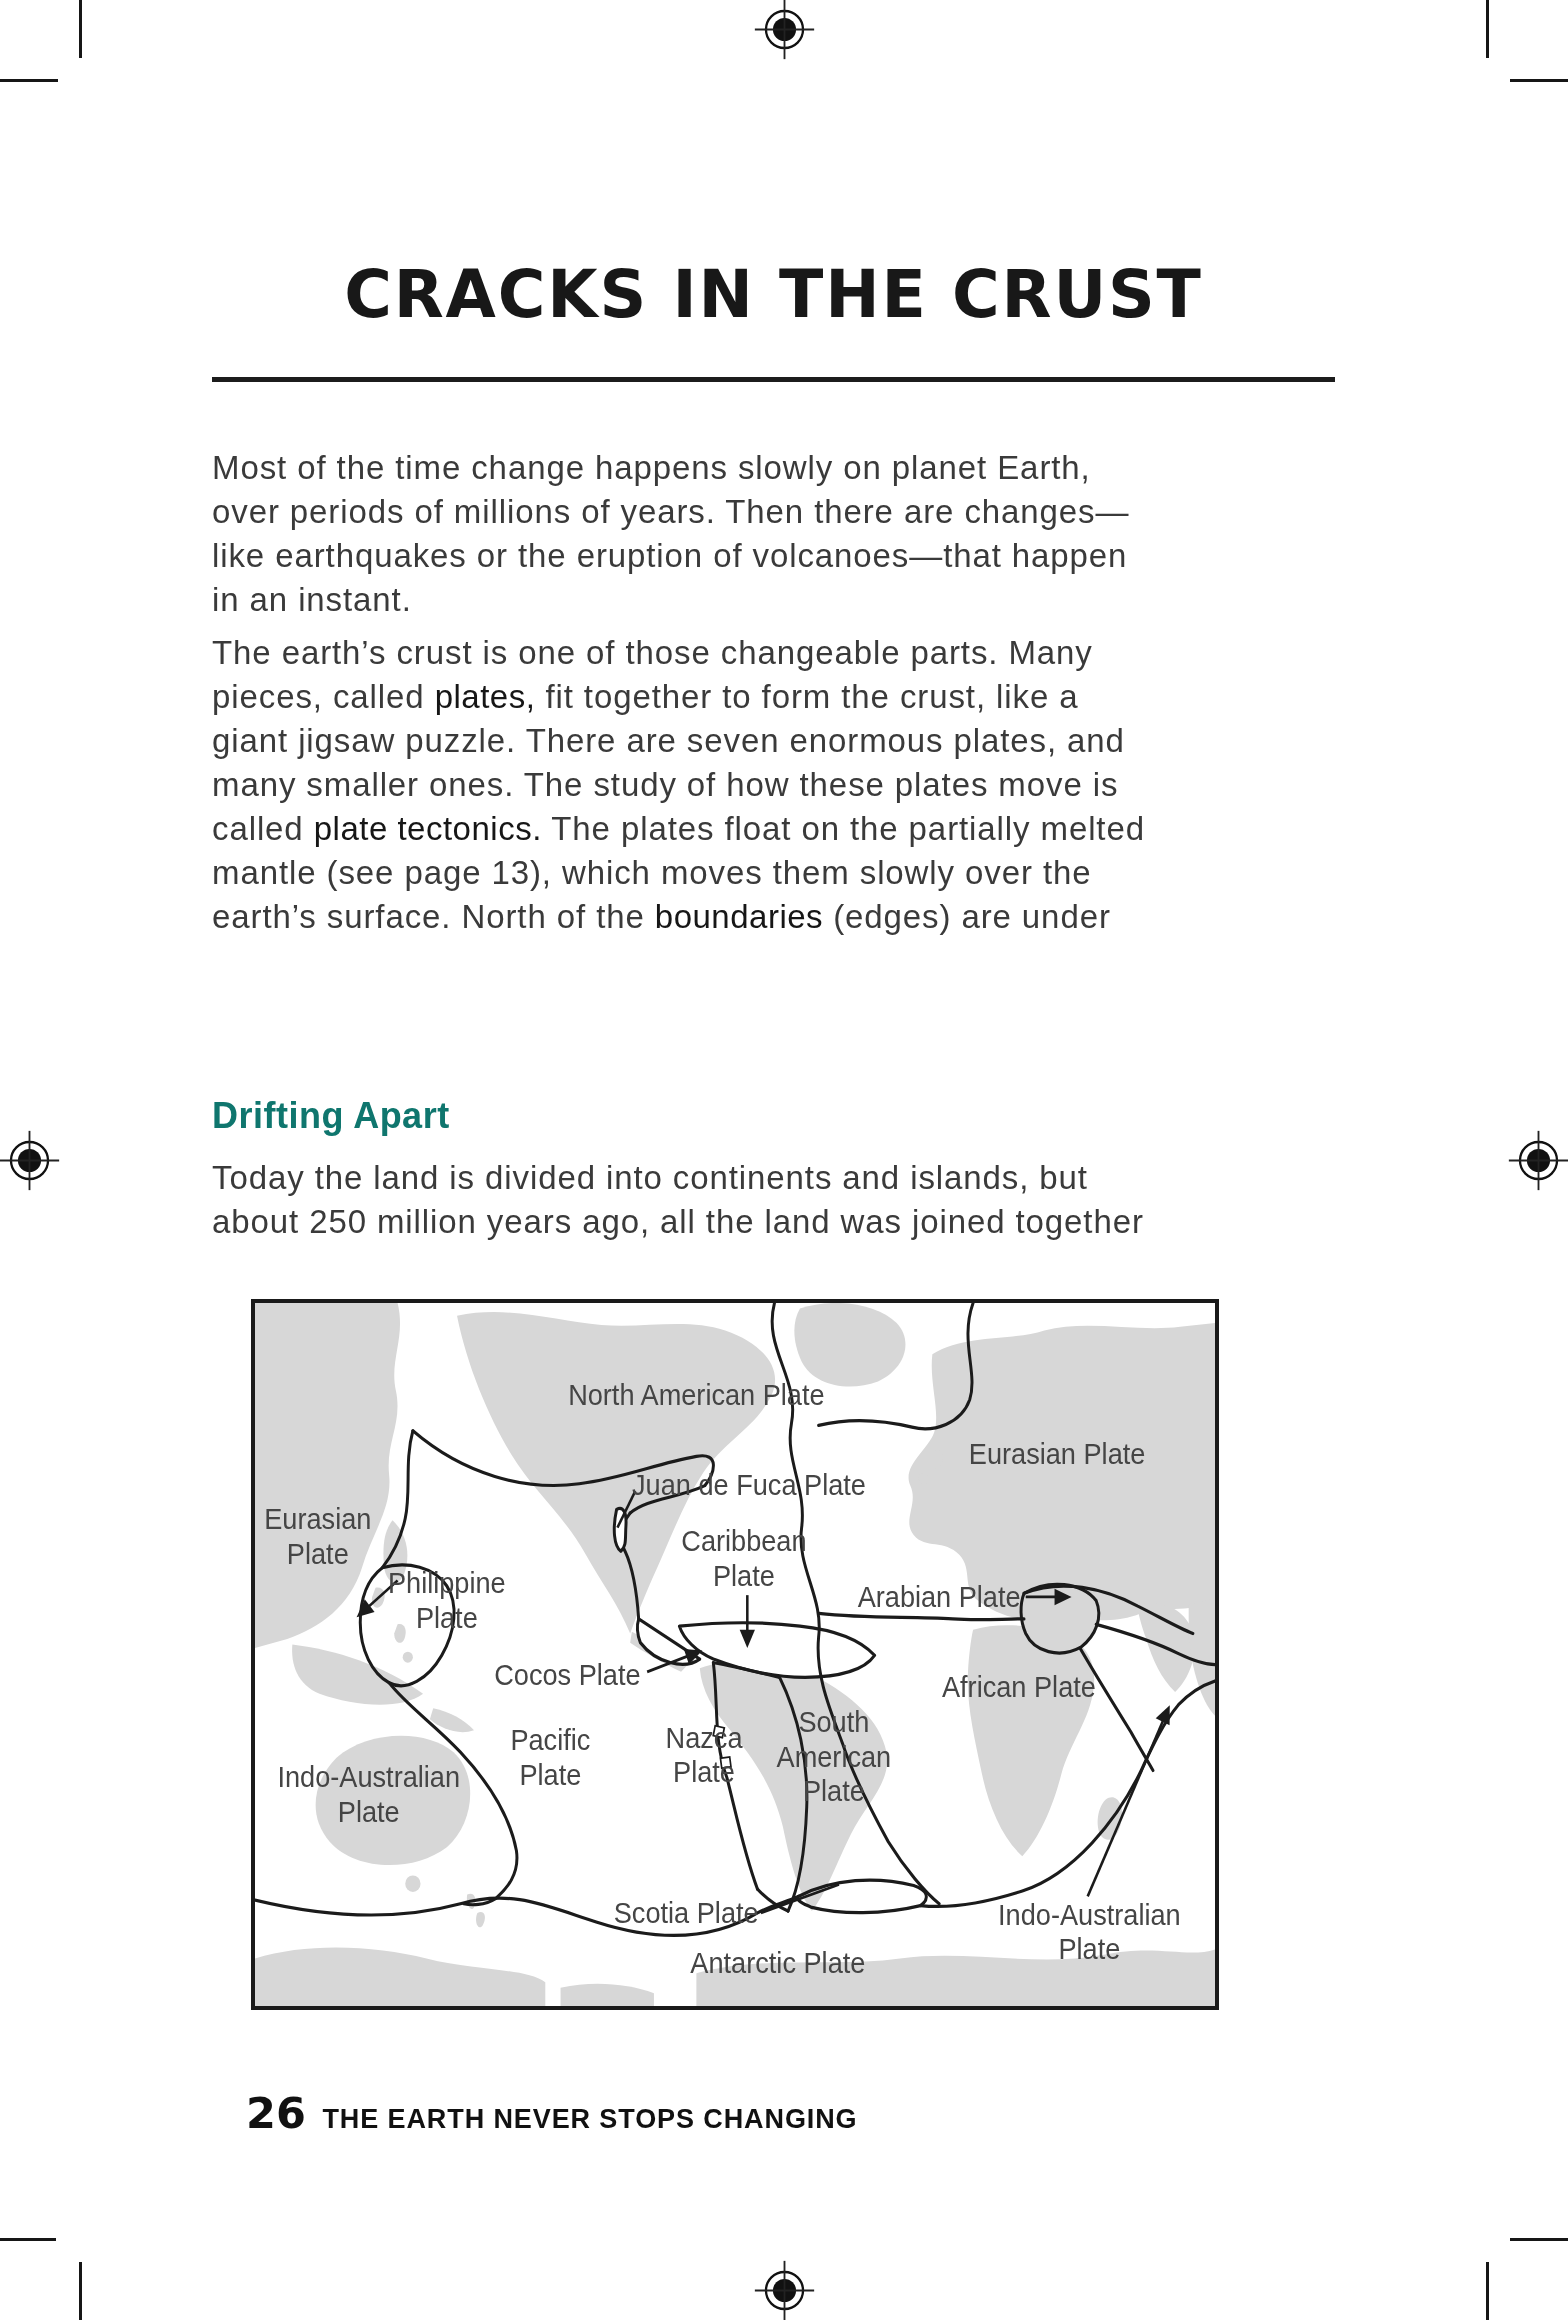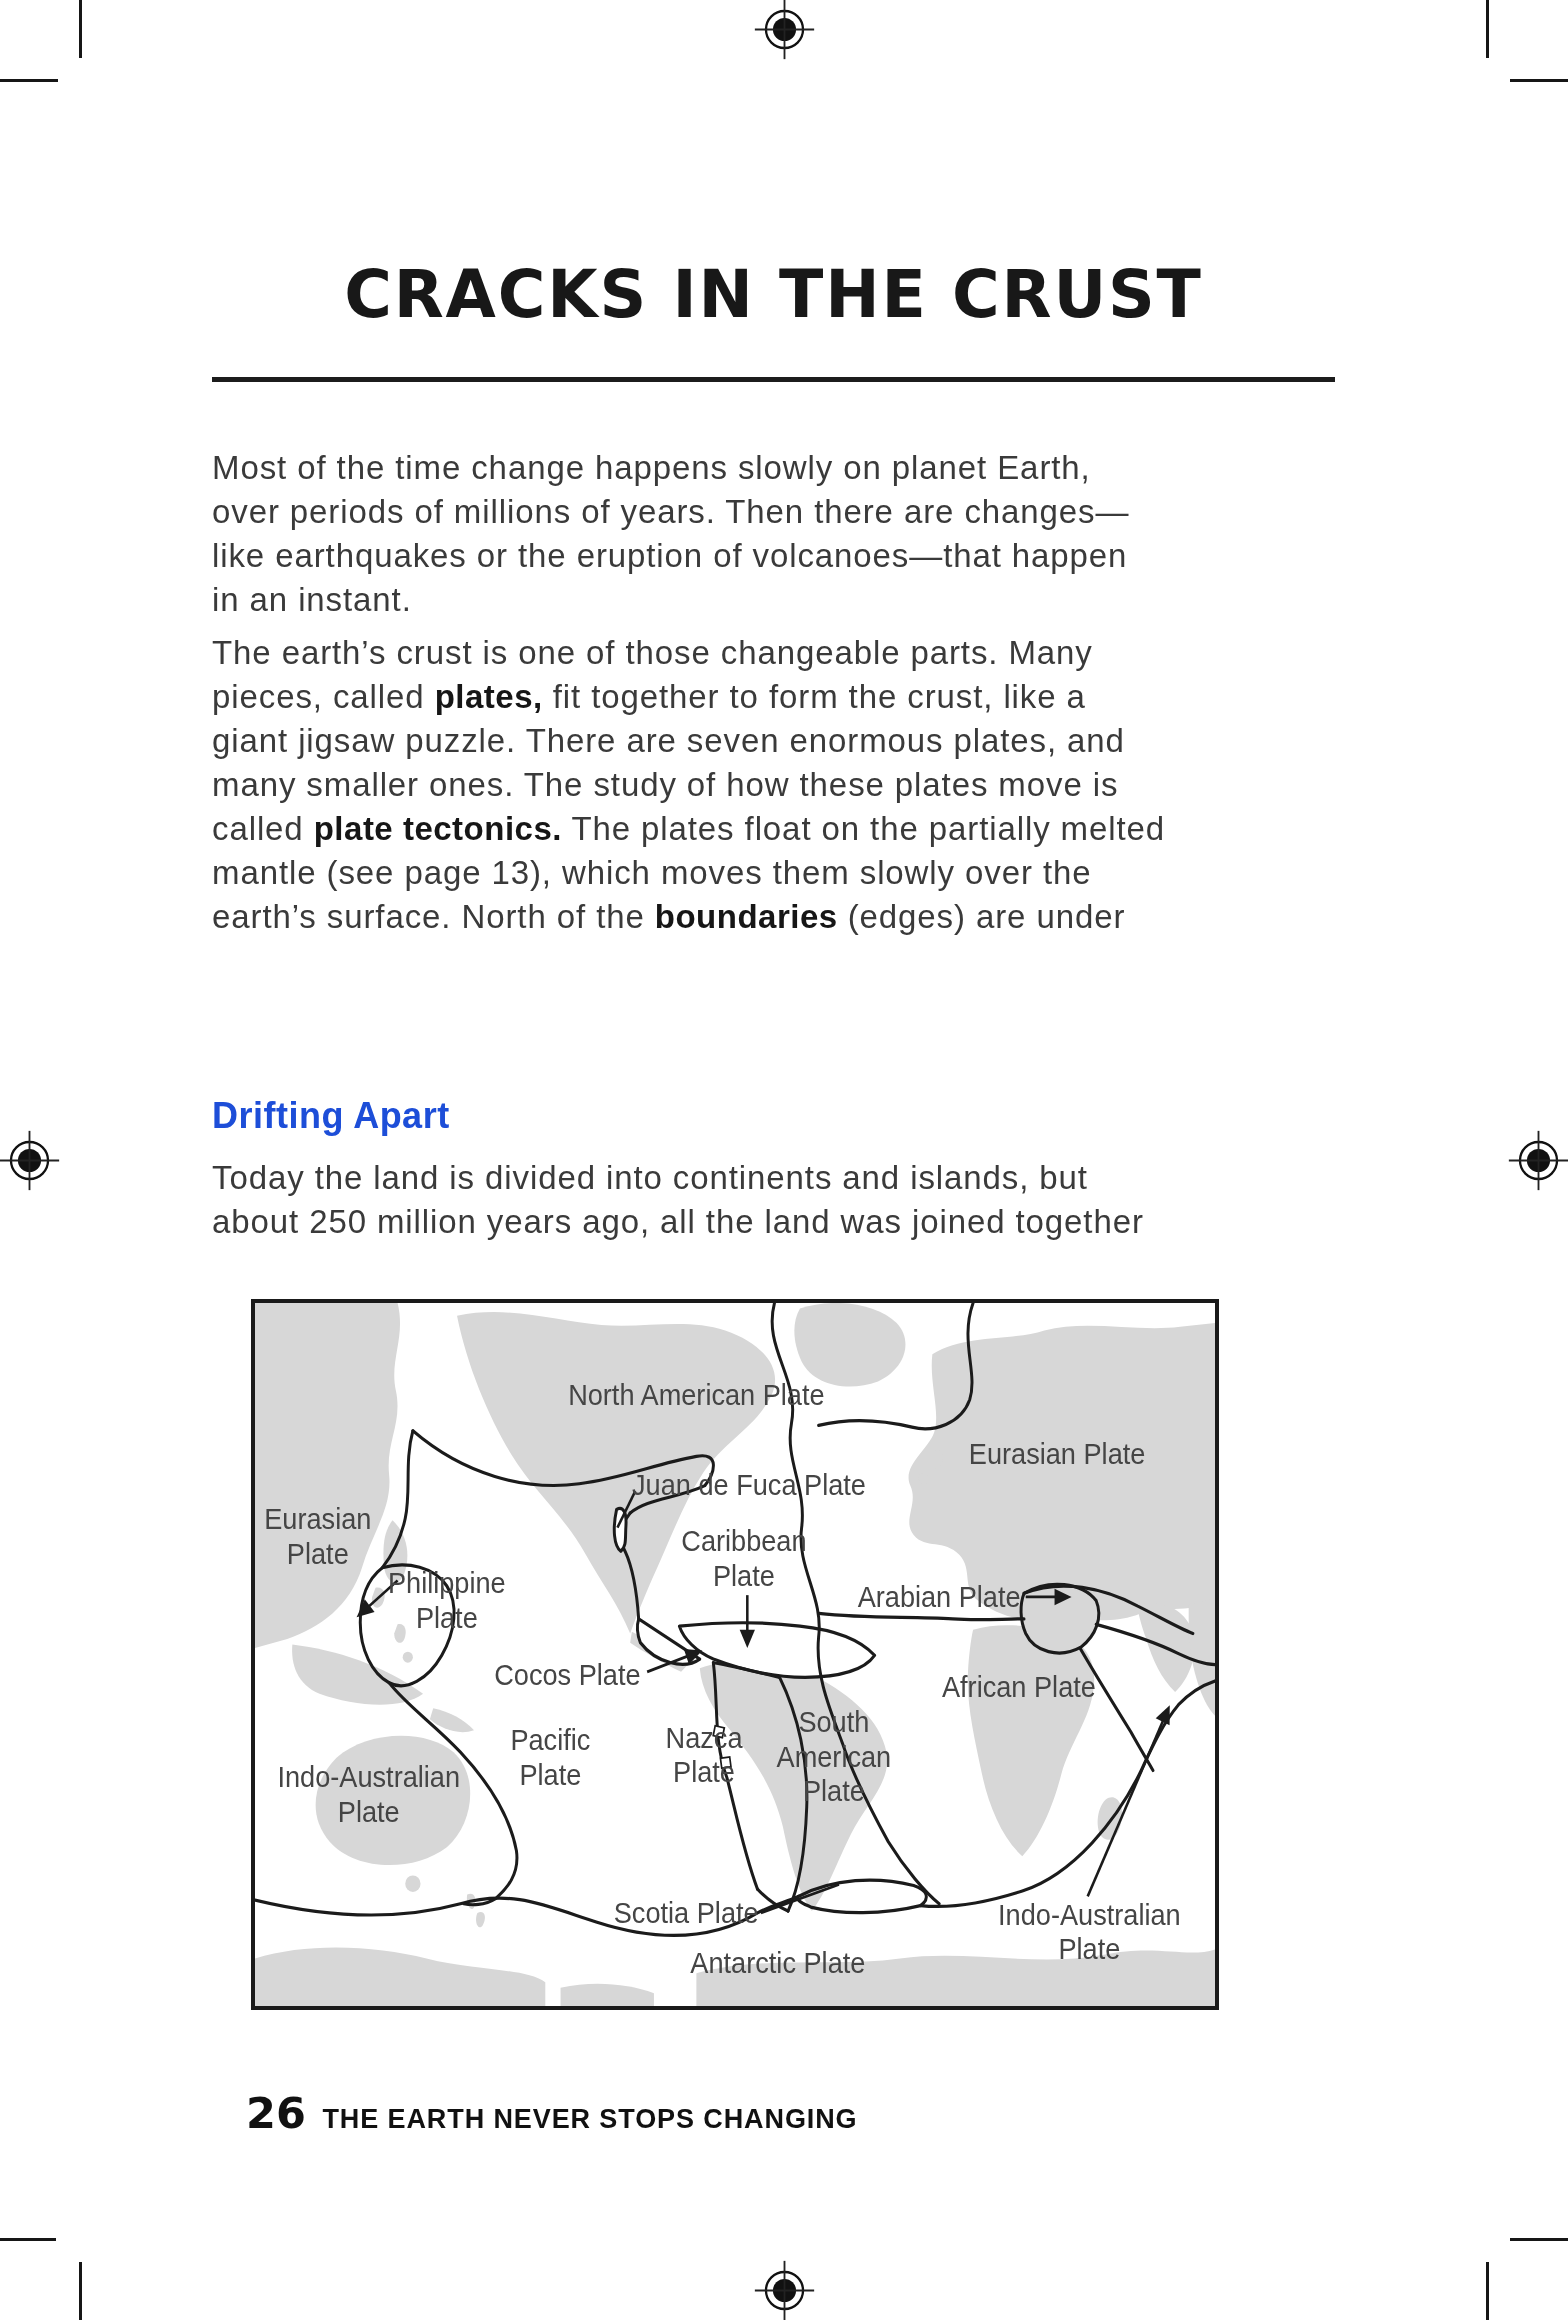--- a/index.html
+++ b/index.html
@@ -11,26 +11,26 @@
   .reg{position:absolute;}
   
   #title{position:absolute;left:212px;top:257px;width:1123px;text-align:center;
          font-family:"DejaVu Sans", sans-serif;font-weight:700;font-size:65px;color:#181818;
          letter-spacing:1.8px;white-space:nowrap;}
   #title-rule{position:absolute;left:212px;top:377px;width:1123px;height:4.6px;background:#1c1c1c;}
   
   .para{position:absolute;left:212px;width:1200px;color:#3a3a3a;font-size:33px;
         line-height:44px;letter-spacing:0.9px;}
   .para .tl{white-space:nowrap;}
-  .para b{color:#161616;font-weight:700;letter-spacing:0.5px;}
+  .para b{color:#161616;font-weight:400;letter-spacing:0.5px;}
   #para-0{top:399px;margin-top:47px;}
   #para-1{top:631px;}
   #para-2{top:1156px;}
   #section-heading{position:absolute;left:212px;top:1095px;font-size:36px;font-weight:700;
-        color:#1d4ed8;letter-spacing:0.5px;font-family:"Liberation Sans",sans-serif;}
+        color:#0f766e;letter-spacing:0.5px;font-family:"Liberation Sans",sans-serif;}
   
   #map-box{position:absolute;left:251px;top:1299px;width:968px;height:711px;
         border:4.6px solid #1a1a1a;box-sizing:border-box;background:#fff;}
   #map-svg{display:block;width:100%;height:100%;}
   #map-svg .land{fill:#d7d7d7;stroke:none;}
   #map-svg .bnd{fill:none;stroke:#1b1b1b;stroke-width:3.5;stroke-linecap:round;stroke-linejoin:round;}
   #map-svg .bndfill{fill:#ffffff;stroke:#1b1b1b;stroke-width:3.5;stroke-linejoin:round;}
   #map-svg text{font-family:"Liberation Sans",sans-serif;font-size:32px;fill:#454545;}
   #map-svg .arrow-line{stroke:#1b1b1b;stroke-width:3;}
   #map-svg .arrow-head{fill:#1b1b1b;}

